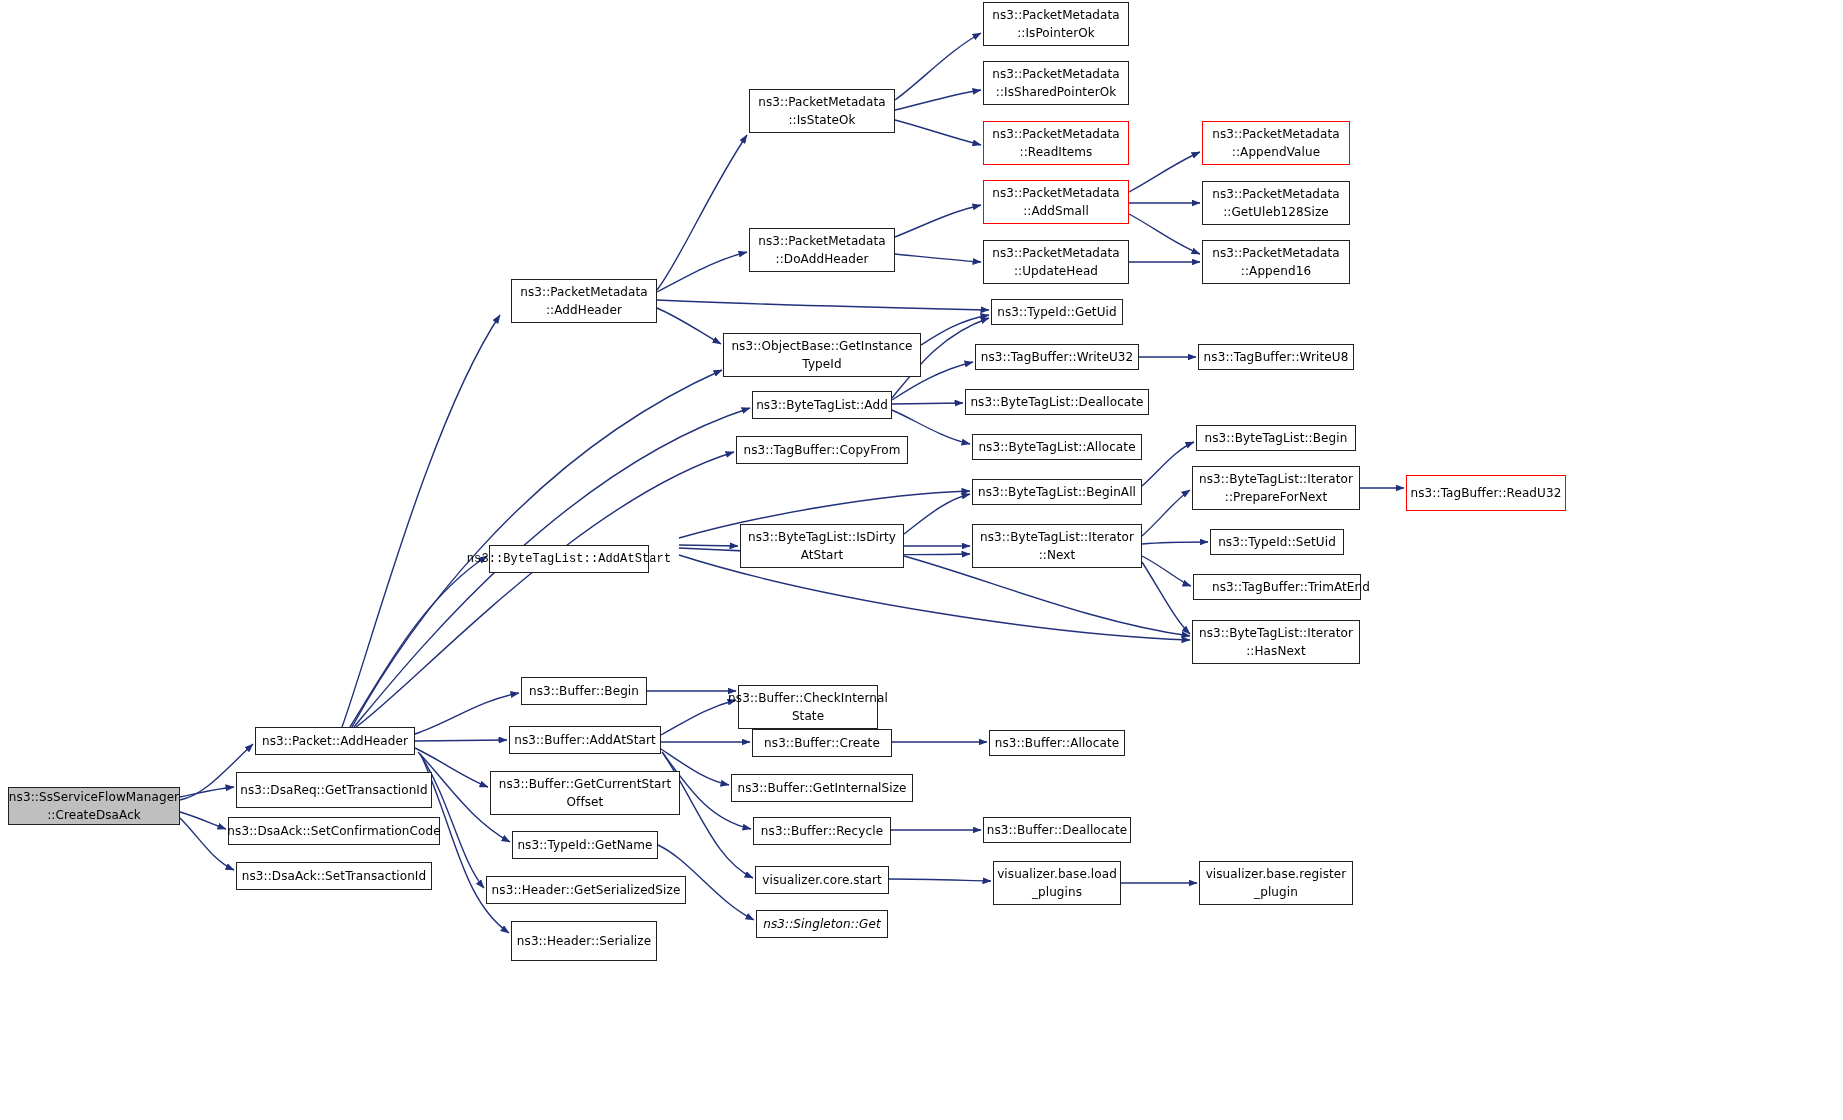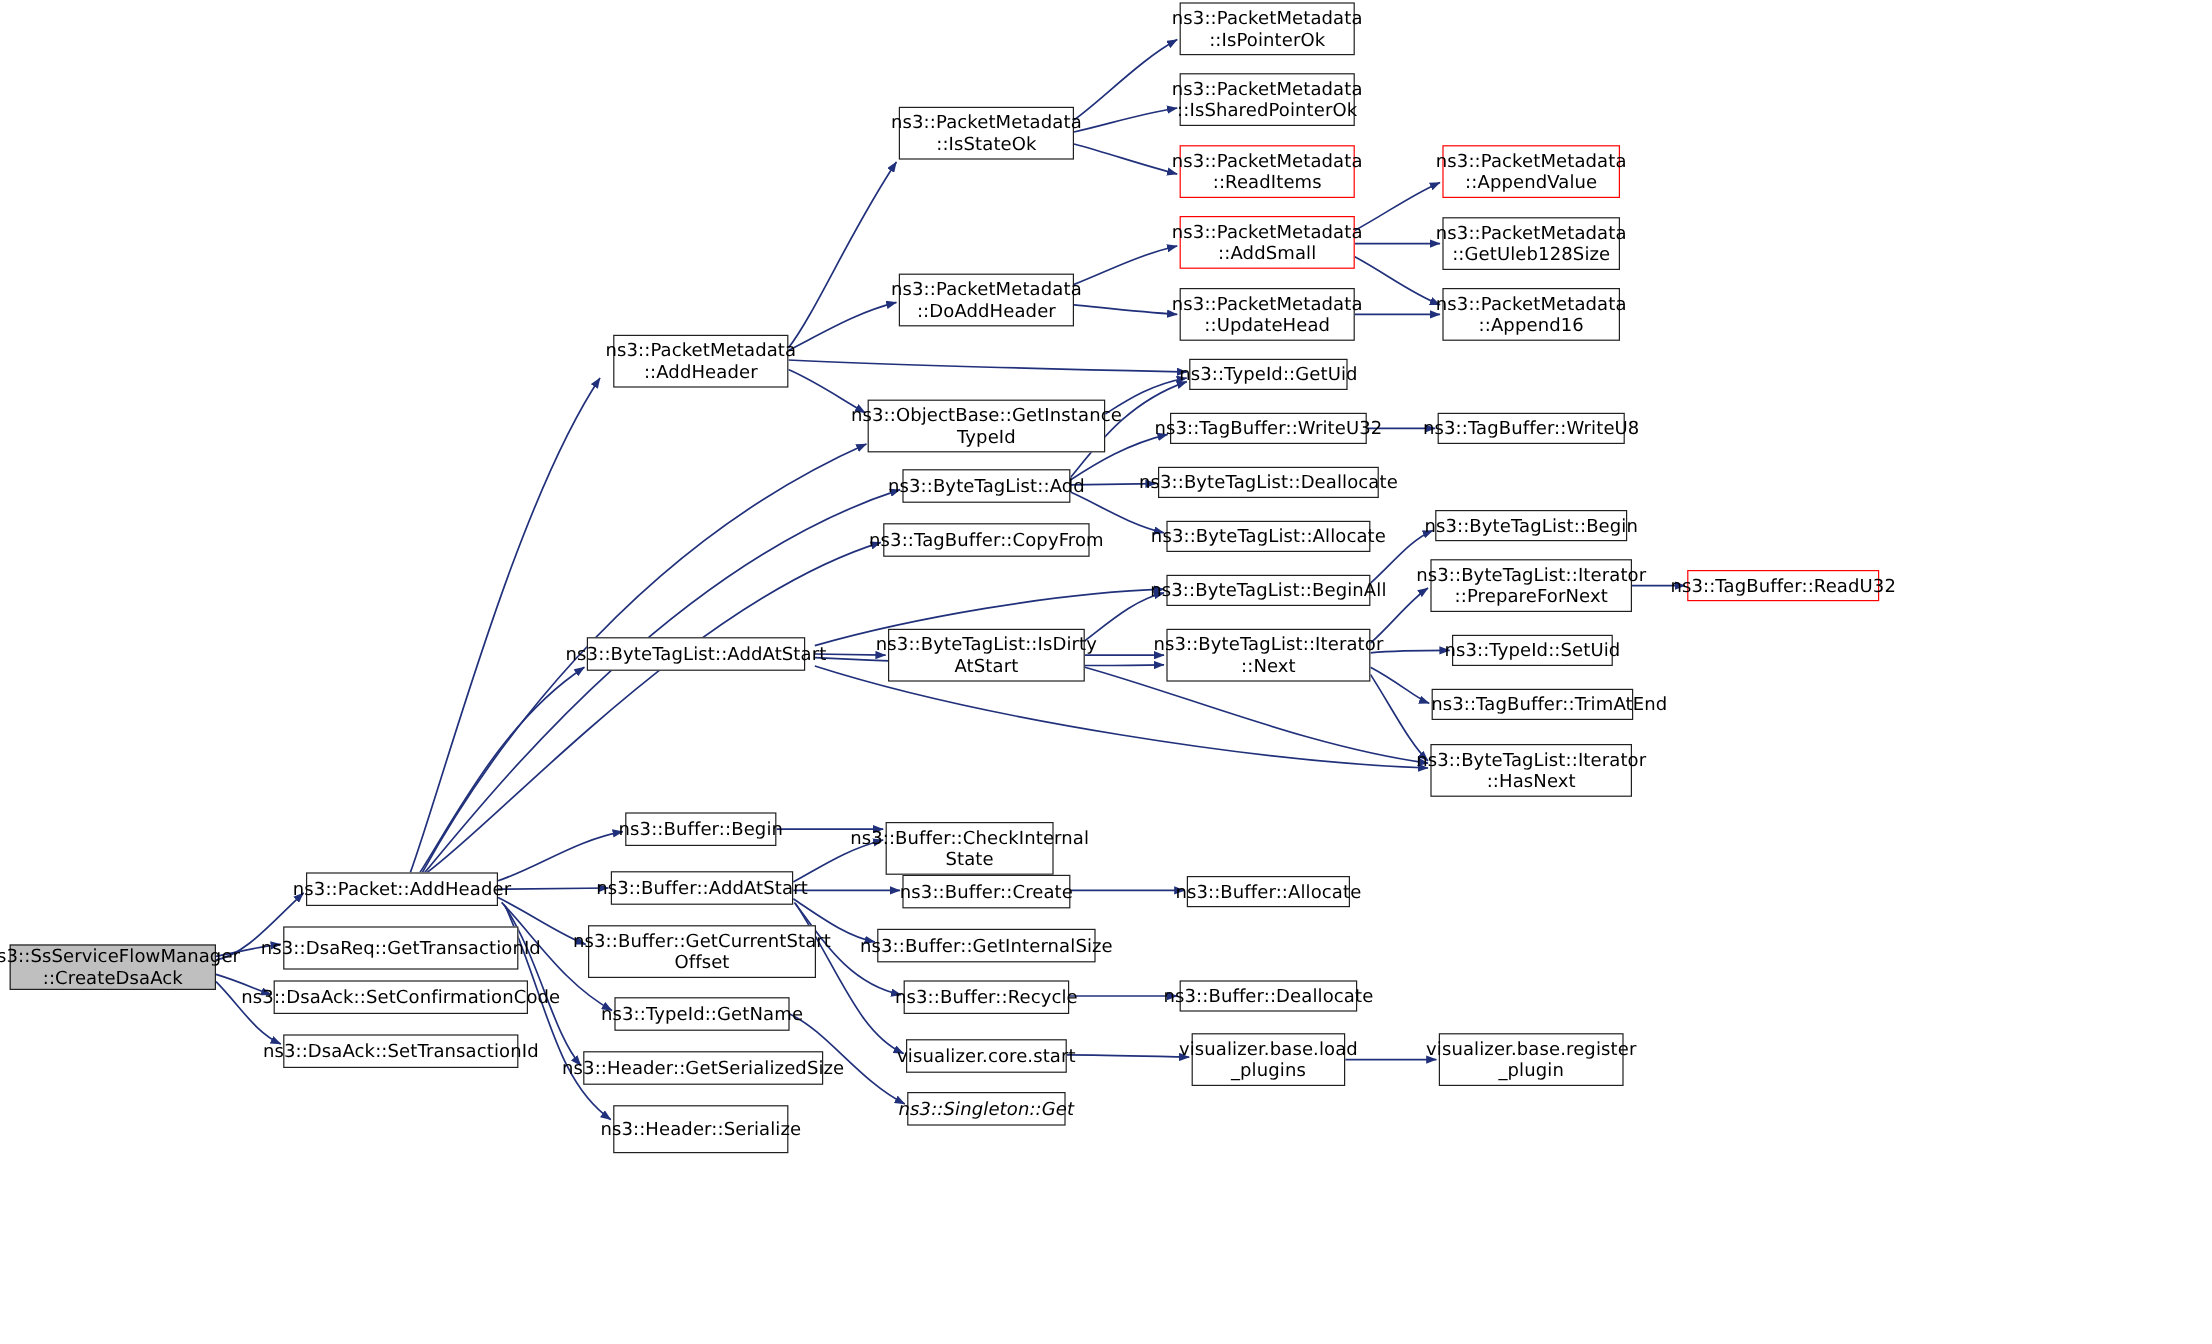--- a/index.html
+++ b/index.html
@@ -26,21 +26,21 @@
   .node {
     position: absolute;
     box-sizing: border-box;
     display: flex;
     align-items: center;
     justify-content: center;
     text-align: center;
     background: #ffffff;
     border: 1px solid #202020;
     color: #000000;
-    font-size: 15px;
+    font-size: 12px;
     line-height: 18px;
     letter-spacing: 0.1px;
     white-space: pre-line;
     padding: 1px 4px;
     z-index: 2;
   }
   .node.red {
     border-color: #ff0000;
   }
   .node.root {
@@ -121,21 +121,21 @@
   </svg>
   <div id="nodes">
       <div class="node root" style="left: 8px; top: 787px; width: 172px; height: 38px;">ns3::SsServiceFlowManager
 ::CreateDsaAck</div>
       <div class="node" style="left: 255px; top: 727px; width: 160px; height: 28px;">ns3::Packet::AddHeader</div>
       <div class="node" style="left: 236px; top: 772px; width: 196px; height: 36px;">ns3::DsaReq::GetTransactionId</div>
       <div class="node" style="left: 228px; top: 817px; width: 212px; height: 28px;">ns3::DsaAck::SetConfirmationCode</div>
       <div class="node" style="left: 236px; top: 862px; width: 196px; height: 28px;">ns3::DsaAck::SetTransactionId</div>
       <div class="node" style="left: 511px; top: 279px; width: 146px; height: 44px;">ns3::PacketMetadata
 ::AddHeader</div>
-      <div class="node" style="left: 489px; top: 531px; width: 182px; height: 28px;">ns3::ByteTagList::AddAtStart</div>
+      <div class="node" style="left: 489px; top: 545px; width: 160px; height: 28px; font-family: Liberation Mono, monospace;">ns3::ByteTagList::AddAtStart</div>
       <div class="node" style="left: 521px; top: 677px; width: 126px; height: 28px;">ns3::Buffer::Begin</div>
       <div class="node" style="left: 509px; top: 726px; width: 152px; height: 28px;">ns3::Buffer::AddAtStart</div>
       <div class="node" style="left: 490px; top: 771px; width: 190px; height: 44px;">ns3::Buffer::GetCurrentStart
 Offset</div>
       <div class="node" style="left: 512px; top: 831px; width: 146px; height: 28px;">ns3::TypeId::GetName</div>
       <div class="node" style="left: 486px; top: 876px; width: 200px; height: 28px;">ns3::Header::GetSerializedSize</div>
       <div class="node" style="left: 511px; top: 921px; width: 146px; height: 40px;">ns3::Header::Serialize</div>
       <div class="node" style="left: 749px; top: 89px; width: 146px; height: 44px;">ns3::PacketMetadata
 ::IsStateOk</div>
       <div class="node" style="left: 749px; top: 228px; width: 146px; height: 44px;">ns3::PacketMetadata
@@ -183,15 +183,15 @@
       <div class="node" style="left: 1198px; top: 344px; width: 156px; height: 26px;">ns3::TagBuffer::WriteU8</div>
       <div class="node" style="left: 1196px; top: 425px; width: 160px; height: 26px;">ns3::ByteTagList::Begin</div>
       <div class="node" style="left: 1192px; top: 466px; width: 168px; height: 44px;">ns3::ByteTagList::Iterator
 ::PrepareForNext</div>
       <div class="node" style="left: 1210px; top: 529px; width: 134px; height: 26px;">ns3::TypeId::SetUid</div>
       <div class="node" style="left: 1193px; top: 574px; width: 168px; height: 26px; padding-left: 32px;">ns3::TagBuffer::TrimAtEnd</div>
       <div class="node" style="left: 1192px; top: 620px; width: 168px; height: 44px;">ns3::ByteTagList::Iterator
 ::HasNext</div>
       <div class="node" style="left: 1199px; top: 861px; width: 154px; height: 44px;">visualizer.base.register
 _plugin</div>
-      <div class="node red" style="left: 1406px; top: 475px; width: 160px; height: 26px;">ns3::TagBuffer::ReadU32</div>
+      <div class="node red" style="left: 1406px; top: 475px; width: 160px; height: 36px;">ns3::TagBuffer::ReadU32</div>
     </div>
 </div>
 
 </body></html>

